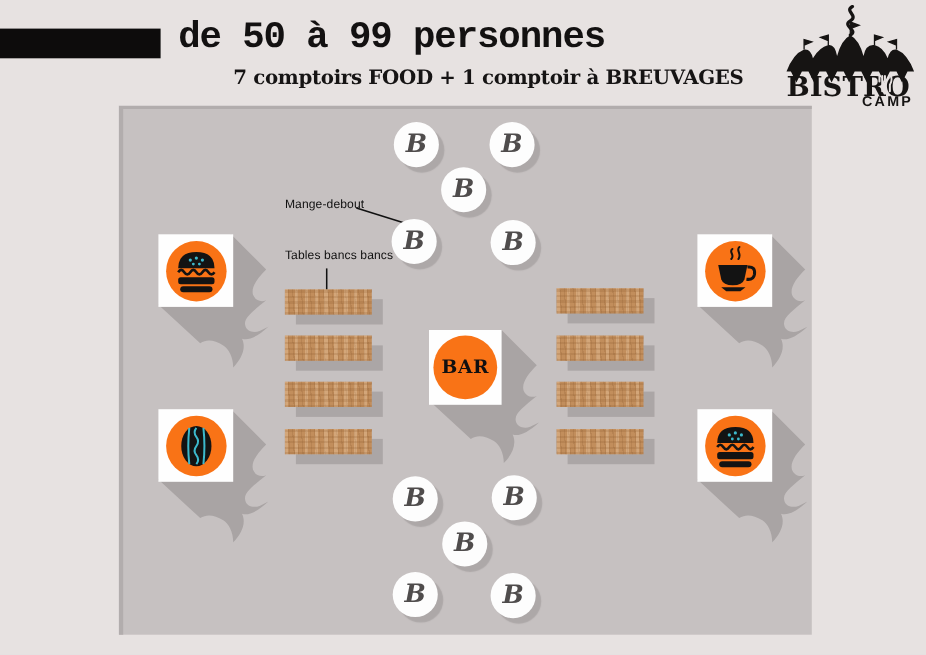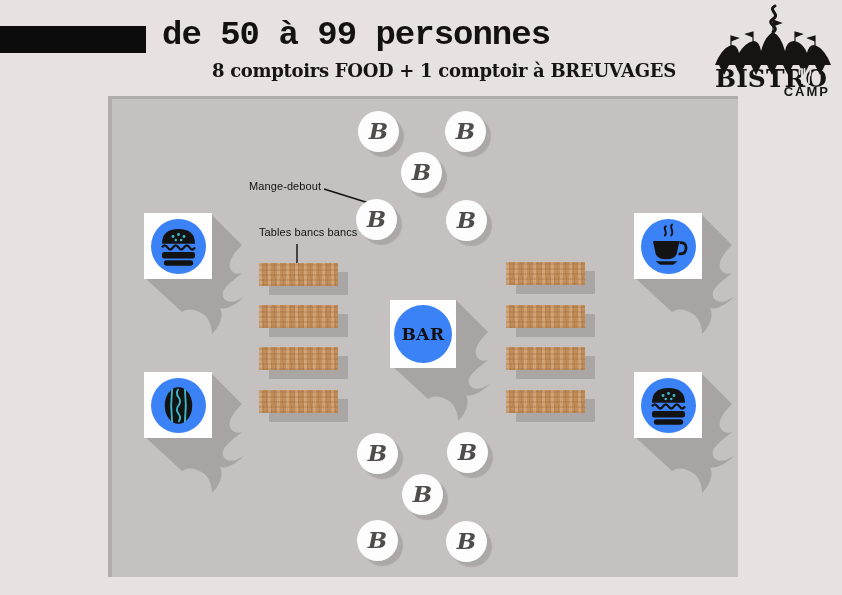--- a/index.html
+++ b/index.html
@@ -26,21 +26,21 @@
   .floor{
     position:absolute;left:108px;top:96px;width:630px;height:481px;
     background:#c6c1c1;
     box-shadow:inset 4px 3px 0 rgba(90,85,85,.18);
   }
   
   .lines-layer{position:absolute;left:0;top:0;width:100%;height:100%;pointer-events:none;}
   .floor-label{
     position:absolute;font-size:11px;color:#111;letter-spacing:0.1px;white-space:nowrap;
   }
-  .lbl-standing{left:141px;top:84px;}
+  .lbl-standing{left:151px;top:84px;}
   .lbl-bench{left:151px;top:130px;}
   
   .btable{
     position:absolute;width:41px;height:41px;border-radius:50%;
     background:#fdfdfd;box-shadow:5px 5px 1px #ada8a8;
     display:flex;align-items:center;justify-content:center;
   }
   .btable span{
     font-family:"DejaVu Serif",serif;font-weight:bold;font-style:italic;
     font-size:23px;color:#4f4c4c;line-height:1;transform:translatey(-1px);
@@ -56,21 +56,21 @@
     box-shadow:10px 9px 0 #aba6a6;
   }
   
   .stand{position:absolute;width:68px;height:66px;}
   .stand-shadow{position:absolute;left:-2px;top:-2px;width:112px;height:128px;overflow:visible;}
   .stand-card{
     position:absolute;left:0;top:0;width:68px;height:66px;background:#fefefe;
     display:flex;align-items:center;justify-content:center;
   }
   .stand-circle{
-    width:55px;height:55px;border-radius:50%;background:#3b82f6;
+    width:55px;height:55px;border-radius:50%;background:#f97316;
     display:flex;align-items:center;justify-content:center;
   }
   .bar-stand .stand-card{width:66px;height:68px;}
   .bar-stand{width:66px;height:68px;}
   .bar-circle{width:58px;height:58px;}
   .bar-text{
     font-family:"DejaVu Serif",serif;font-weight:bold;font-size:17px;
     letter-spacing:0.5px;color:#121010;
   }
   .pos-tl{left:36px;top:117px;}
@@ -79,21 +79,21 @@
   .pos-br{left:526px;top:276px;}
   .pos-bar{left:282px;top:204px;}
 </style>
 </head>
 <body>
 
 <div class="page">
 
   <div class="black-bar"></div>
   <h1 class="title">de 50 à 99 personnes</h1>
-  <h2 class="subtitle">8 comptoirs FOOD + 1 comptoir à BREUVAGES</h2>
+  <h2 class="subtitle">7 comptoirs FOOD + 1 comptoir à BREUVAGES</h2>
 
   <div class="logo">
     <svg viewBox="0 0 124 94" width="124" height="94">
 
       <path d="M64 3 C56 7 70 11 62 16 C54 21 70 24 62 29" fill="none" stroke="#161413" stroke-width="3" stroke-linecap="round"></path>
 
       <g fill="#161413" stroke="#161413" stroke-width="1.2">
         <path d="M20 42 V33 L27 35 L20 38"></path>
         <path d="M42 38 V29 L35 31 L42 34"></path>
         <path d="M62 29 V17 L70 20 L62 23"></path>

